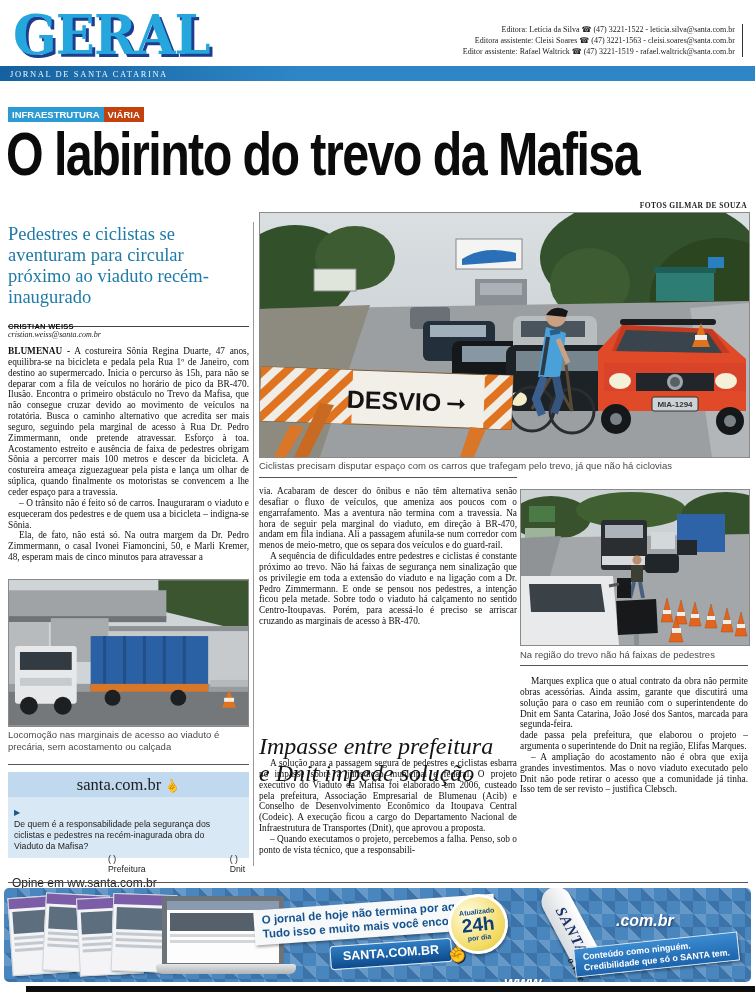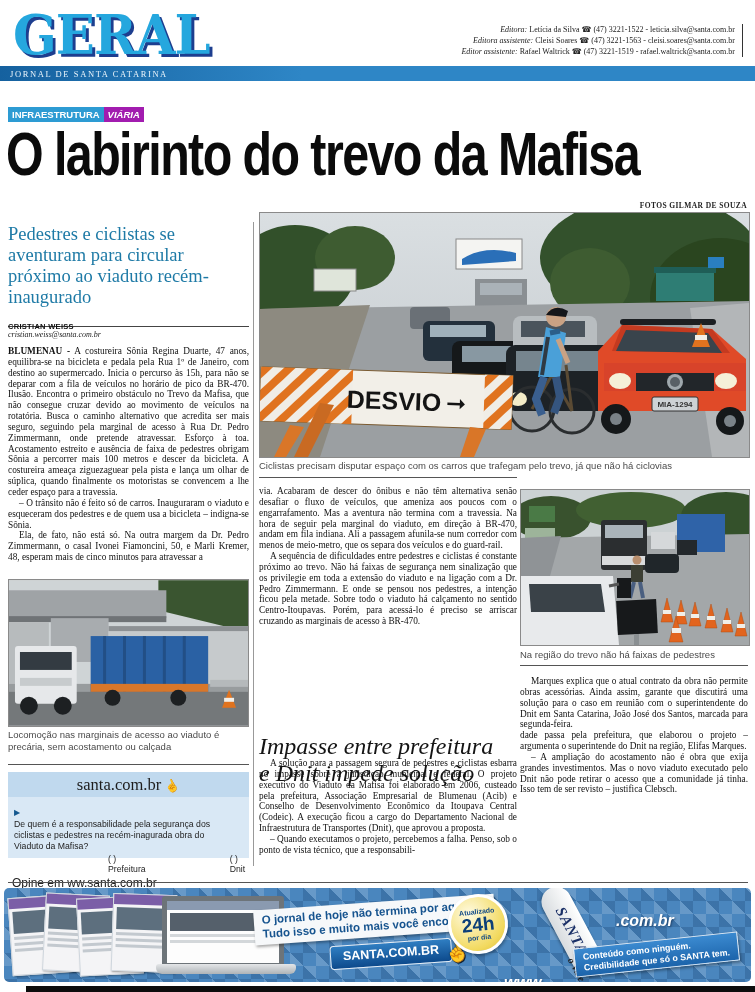--- a/index.html
+++ b/index.html
@@ -5,31 +5,31 @@
   html,body{margin:0;padding:0;background:#e9e9e9;}
   #page{position:relative;width:755px;height:992px;background:#fff;overflow:hidden;
         font-family:"Liberation Serif",serif;color:#111;}
   .abs{position:absolute;}
 
   
   .section-title{font-family:"DejaVu Serif",serif;font-weight:bold;font-size:54px;line-height:54px;
     color:#25a7de;text-shadow:3px 3px 0 #1d3e8f;transform:scaleX(.95);transform-origin:left top;letter-spacing:-1px;}
   .editors{font-size:8px;line-height:11px;text-align:right;color:#222;
     border-right:1px solid #333;padding-right:7px;}
-  .editors .role{font-style:italic;}
+  .editors .role{}
   .bluebar{left:0;top:66px;width:755px;height:15px;
     background:linear-gradient(90deg,#15619f,#2e86c6 40%,#2e86c6);}
   .bluebar span{font-size:8.5px;letter-spacing:1.6px;color:#eaf4fb;font-family:"Liberation Serif",serif;
     position:absolute;left:10px;top:3px;}
 
   
   .chip{display:inline-block;font-family:"Liberation Sans",sans-serif;font-weight:bold;
     font-size:9.5px;line-height:13px;color:#fff;padding:1px 4px;}
   .chip.blue{background:#2d9bd3;}
-  .chip.black{background:#a21caf;font-style:italic;}
+  .chip.black{background:#c2410c;}
   .headline{font-family:"Liberation Sans",sans-serif;font-weight:bold;font-size:62px;line-height:64px;
     color:#0b0b0b;white-space:nowrap;transform:scaleX(.78);transform-origin:left top;letter-spacing:-2px;}
   .photocredit{font-size:7.5px;font-weight:bold;color:#222;letter-spacing:.4px;
     font-family:"Liberation Serif",serif;}
 
   
   .deck{font-size:18.5px;line-height:21px;color:#1e7aa6;}
   .byline-name{font-family:"Liberation Sans",sans-serif;font-weight:bold;font-size:7.5px;letter-spacing:.3px;}
   .byline-rule{border-bottom:1px solid #444;}
   .byline-mail{font-style:italic;font-size:8px;color:#222;}

